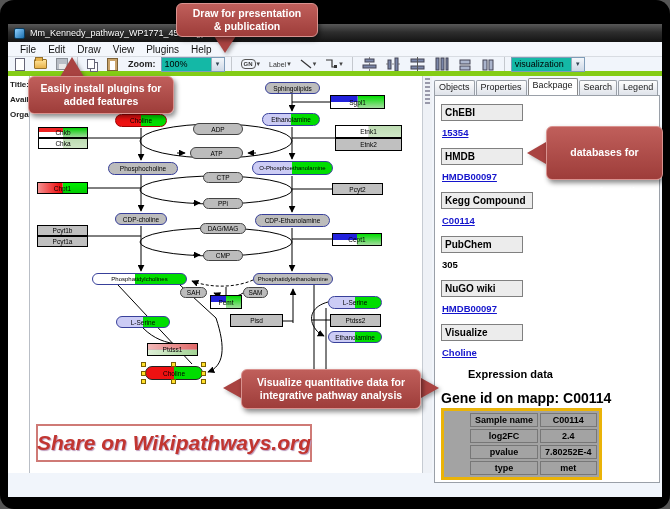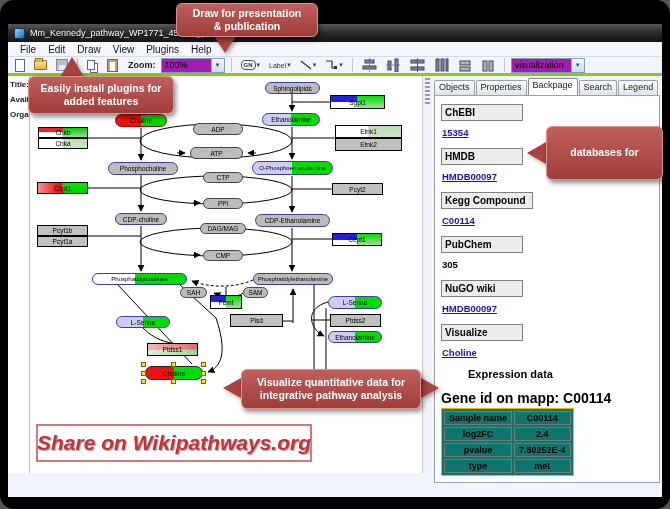--- a/index.html
+++ b/index.html
@@ -7,26 +7,26 @@
   #screen{position:relative;width:670px;height:509px;background:#000;border-radius:14px;overflow:hidden;}
   
   #window{position:absolute;left:8px;top:24px;width:654px;height:473px;background:#f1f5fb;}
   #titlebar{position:absolute;left:0;top:0;width:100%;height:18px;
     background:linear-gradient(#585858,#2e2e2e 45%,#141414);display:flex;align-items:center;gap:5px;padding:0 6px;}
   #titlebar .ticon{width:11px;height:11px;border-radius:2px;background:linear-gradient(135deg,#8fd0ff,#1c6fae);border:1px solid #0a3c5e;}
   #titlebar .ttext{color:#fff;font-size:9px;white-space:nowrap;overflow:hidden;text-shadow:0 1px 1px #000;}
   #menubar{position:absolute;left:0;top:18px;width:100%;height:15px;background:#f4f7fc;border-bottom:1px solid #d8dce2;
     display:flex;align-items:center;padding-left:6px;gap:0;}
   #menubar span{font-size:10px;padding:0 6px;color:#111;}
-  #toolbar{position:absolute;left:0;top:33px;width:100%;height:19px;background:#f1f5fb;border-bottom:3px solid #84cc16;
+  #toolbar{position:absolute;left:0;top:33px;width:100%;height:19px;background:#f1f5fb;border-bottom:5px solid #84cc16;
     display:flex;align-items:center;padding-left:4px;gap:3px;}
   .tbtn{height:16px;display:flex;align-items:center;justify-content:center;padding:0 2px;border:1px solid transparent;border-radius:2px;}
   .sep{width:1px;height:14px;background:#c4c8ce;margin:0 3px;}
   .zlabel{font-size:9px;font-weight:bold;color:#222;margin:0 2px 0 4px;}
-  .combo{height:15px;background:#a21caf;border:1px solid #7f9db9;display:flex;align-items:center;font-size:9px;padding-left:3px;position:relative;}
+  .combo{height:15px;background:#14b8a6;border:1px solid #7f9db9;display:flex;align-items:center;font-size:9px;padding-left:3px;position:relative;}
   .combo .arrowbox{margin-left:auto;width:13px;height:13px;background:linear-gradient(#f3f7fb,#cfd9e6);border-left:1px solid #9ab;display:flex;align-items:center;justify-content:center;font-size:7px;color:#345;}
   .caret{font-size:7px;color:#444;margin-left:1px;}
   
   .ic-page{width:10px;height:13px;background:#fff;border:1px solid #667;}
   .ic-folder{width:13px;height:10px;background:linear-gradient(#ffe39a,#e8b34b);border:1px solid #96712a;border-radius:1px;position:relative;}
   .ic-folder:before{content:"";position:absolute;left:0;top:-3px;width:6px;height:3px;background:#e8b34b;border:1px solid #96712a;border-bottom:none;}
   .ic-save{width:12px;height:12px;background:#b9bec6;border:1px solid #8a8f96;position:relative;}
   .ic-save:after{content:"";position:absolute;left:2px;bottom:0;width:7px;height:5px;background:#e9e9e9;}
   .ic-copy{width:8px;height:10px;background:#fff;border:1px solid #667;box-shadow:3px 3px 0 -1px #fff,3px 3px 0 0 #667;margin-right:3px;}
   .ic-paste{width:11px;height:13px;background:#c9a36a;border:1px solid #7c6136;position:relative;}
@@ -69,21 +69,21 @@
   .tab{height:15px;background:linear-gradient(#fdfdfd,#dfe3ea);border:1px solid #9aa0a8;border-bottom:none;border-radius:2px 2px 0 0;
     font-size:9px;padding:1px 4px 0;margin-right:1px;color:#222;}
   .tab.active{height:17px;background:#fff;font-weight:normal;border-color:#888;}
   #bpcontent{position:absolute;left:2px;top:19px;width:226px;height:388px;background:#fff;border:1px solid #9aa0a8;overflow:hidden;padding:8px 0 0 6px;}
   .bp-header{width:82px;border:1px solid #808080;background:#ececec;font-size:10px;font-weight:bold;padding:2px 3px;color:#000;}
   .bp-header.wide{width:92px;}
   .bp-link{display:block;font-size:9.5px;font-weight:bold;color:#1414cc;text-decoration:underline;margin:6px 0 10px 1px;}
   .bp-value{display:block;font-size:9.5px;font-weight:bold;color:#000;margin:6px 0 10px 1px;}
   .exp-head{font-size:11px;font-weight:bold;margin:6px 0 10px 0;padding-left:27px;}
   .mapp{font-size:14px;font-weight:bold;margin-bottom:2px;}
-  table.exp{border-collapse:separate;border-spacing:2px;border:1px solid #eab308;background:#0f766e;}
+  table.exp{border-collapse:separate;border-spacing:2px;border:3px solid #eab308;background:#a3a3a3;padding-left:24px;}
   table.exp td{border:1px solid #777;font-size:9px;font-weight:bold;text-align:center;padding:1px 4px;min-width:44px;height:12px;}
   
   .callout{position:absolute;background:linear-gradient(#c05f5b,#9e3d3a);border:1px solid #d9928f;border-radius:6px;
     box-shadow:2px 3px 5px rgba(0,0,0,.45);color:#fff;font-weight:bold;text-align:center;z-index:20;
     display:flex;flex-direction:column;justify-content:center;line-height:1.25;}
   .callout span{display:block;}
   .tri{position:absolute;width:0;height:0;z-index:19;filter:drop-shadow(2px 2px 2px rgba(0,0,0,.35));}
   #share{position:absolute;left:36px;top:424px;width:276px;height:38px;border:2px solid #cf7a76;background:rgba(255,255,255,.75);
     display:flex;align-items:center;justify-content:center;z-index:20;}
   #share span{font-size:21px;font-weight:bold;font-style:italic;color:#c23530;text-shadow:1px 1px 1px #b9b;white-space:nowrap;}

